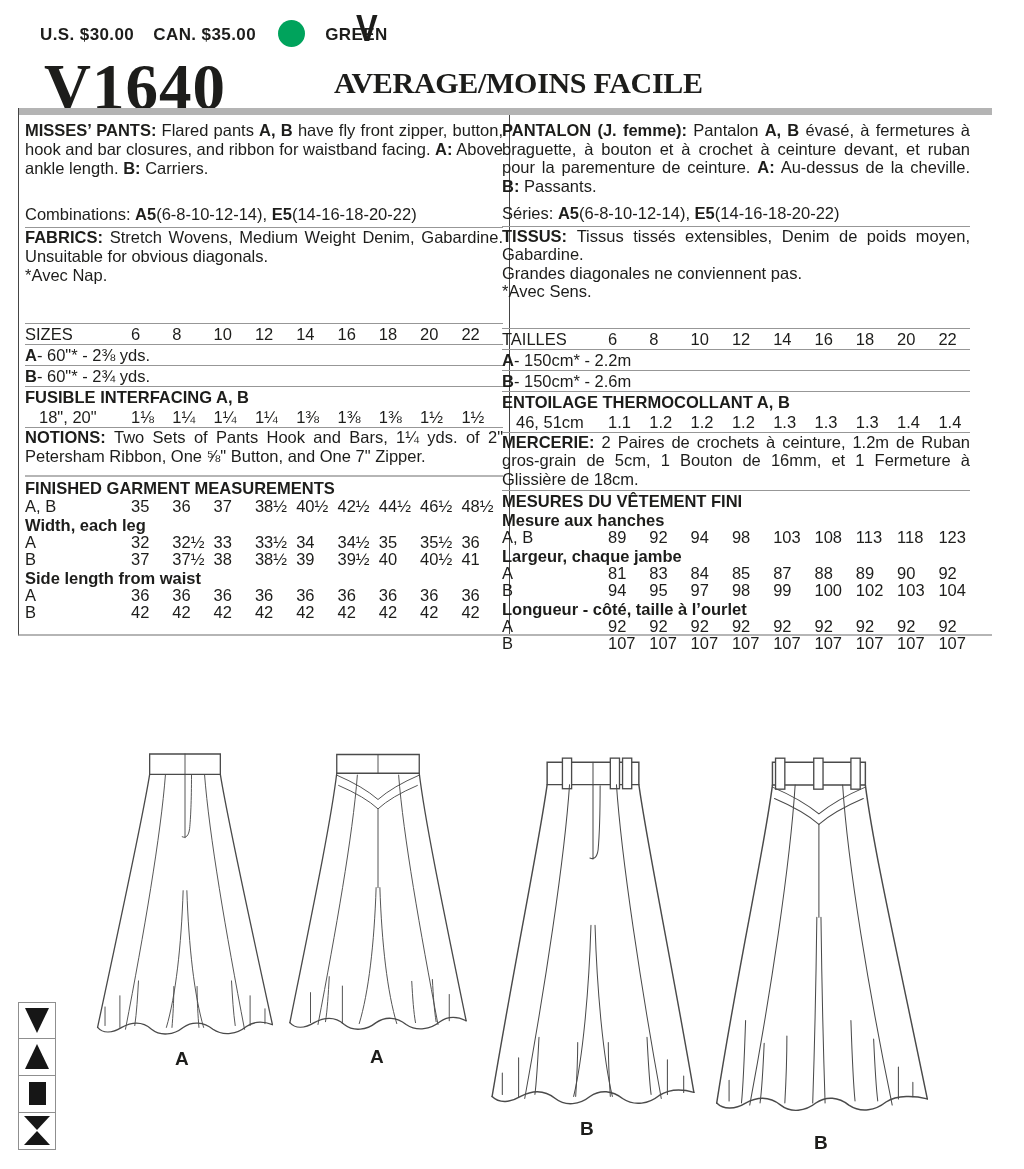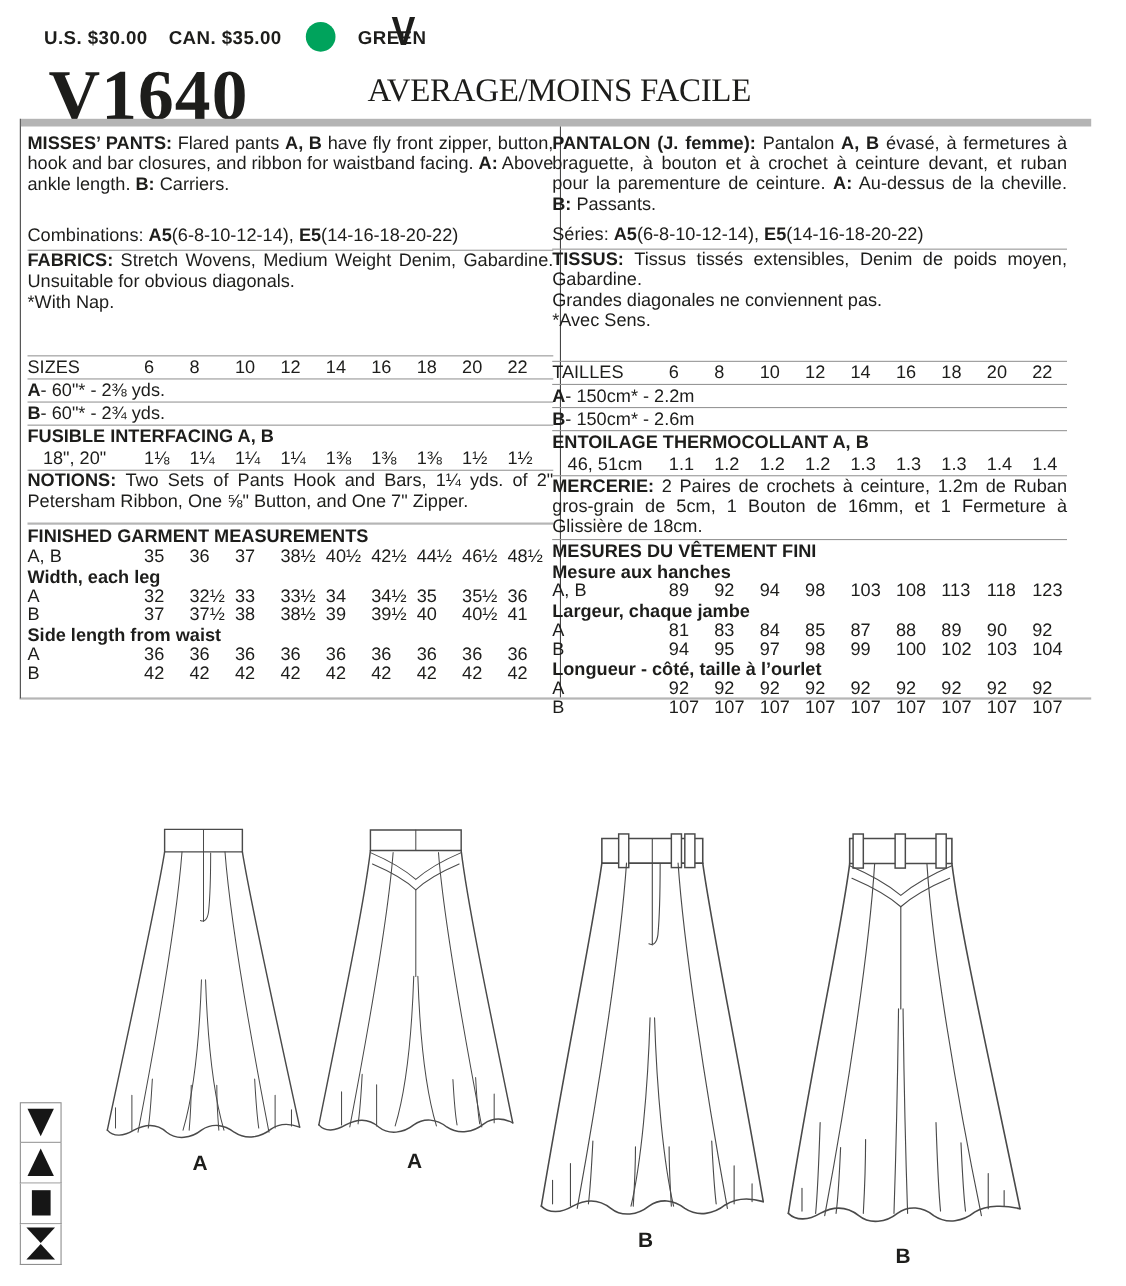--- a/index.html
+++ b/index.html
@@ -7,21 +7,21 @@
     width:1024px;height:1169px;position:relative;background:#ffffff;
     font-family:"Liberation Sans",sans-serif;color:#1d1d1b;overflow:hidden;
   }
   b{font-weight:bold;text-align:center;}
   
   .price-row{position:absolute;left:40px;top:20px;font-weight:bold;font-size:17px;letter-spacing:.4px;white-space:nowrap;}
   .price-row .gap{display:inline-block;width:14px;}
   .dot{display:inline-block;width:27px;height:27px;border-radius:50%;vertical-align:-7px;margin:0 15px 0 17px;}
   .brand-v{position:absolute;left:356px;top:8px;font-size:37px;font-weight:bold;transform:scaleX(.88);transform-origin:left;}
   .pattern-number{position:absolute;left:44px;top:50px;font-family:"Liberation Serif",serif;font-weight:bold;font-size:65px;letter-spacing:1px;}
-  .difficulty{position:absolute;left:334px;top:66px;font-family:"Liberation Serif",serif;font-weight:normal;font-size:30px;letter-spacing:-.3px;}
+  .difficulty{position:absolute;left:334px;top:66px;font-family:"Liberation Serif",serif;font-weight:bold;font-size:30px;letter-spacing:-.3px;}
   
   .text-panel{position:absolute;left:18px;top:108px;width:973px;height:526px;border-left:1px solid #454545;border-bottom:2px solid #b5b5b5;}
   .topbar{height:7px;background:#b4b4b4;}
   .vdivider{position:absolute;left:490px;top:7px;bottom:0;width:1px;background:#454545;}
   .col{position:absolute;top:13px;font-size:16.5px;line-height:19px;}
   .col-left{left:6px;width:478px;}
   .col-right{left:483px;width:468px;}
   .para{text-align:justify;}
   .hr{border-top:1px solid #979797;height:0;}
   .hr2{border-top:2px solid #b5b5b5;height:0;}
@@ -61,21 +61,21 @@
 <div class="text-panel">
   <div class="topbar"></div>
   <div class="vdivider"></div>
 
   <div class="col col-left">
     <div class="para"><b>MISSES’ PANTS: </b><span>Flared pants </span><b>A, B</b><span> have fly front zipper, button, hook and bar closures, and ribbon for waistband facing. </span><b>A:</b><span> Above ankle length. </span><b>B:</b><span> Carriers.</span></div>
     <div style="height:27px"></div>
     <div><span>Combinations: </span><b>A5</b><span>(6-8-10-12-14), </span><b>E5</b><span>(14-16-18-20-22)</span></div>
     <div class="hr" style="margin-top:3px"></div>
     <div class="para"><b>FABRICS: </b><span>Stretch Wovens, Medium Weight Denim, Gabardine. Unsuitable for obvious diagonals.</span></div>
-    <div>*With Nap.</div>
+    <div>*Avec Nap.</div>
     <div style="height:14px"></div>
     <div class="trow bt bb">
       <span class="tlabel">SIZES</span>
         <span class="cells" style="display: inline-flex;">
           <span class="cell">6</span>
           <span class="cell">8</span>
           <span class="cell">10</span>
           <span class="cell">12</span>
           <span class="cell">14</span>
           <span class="cell">16</span>

